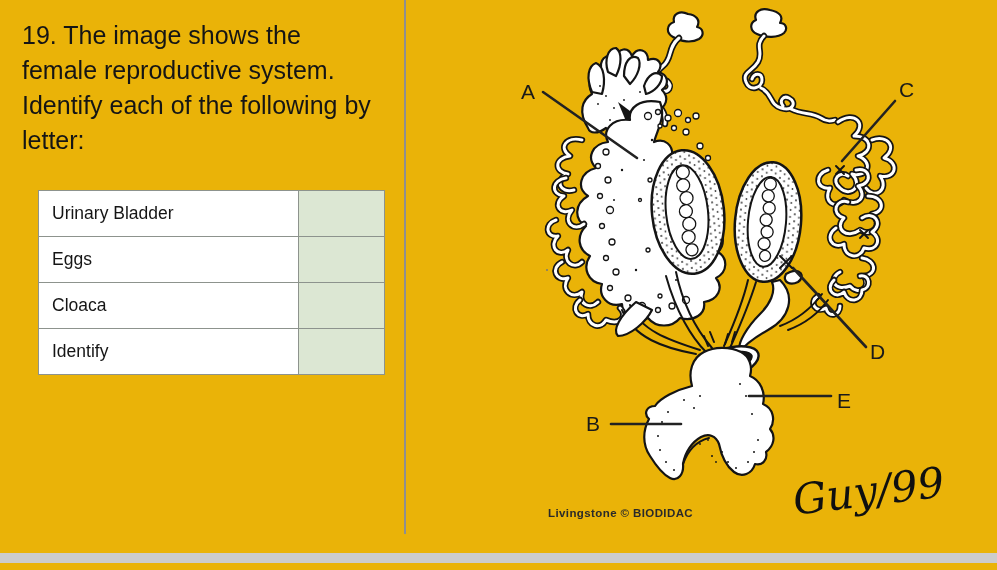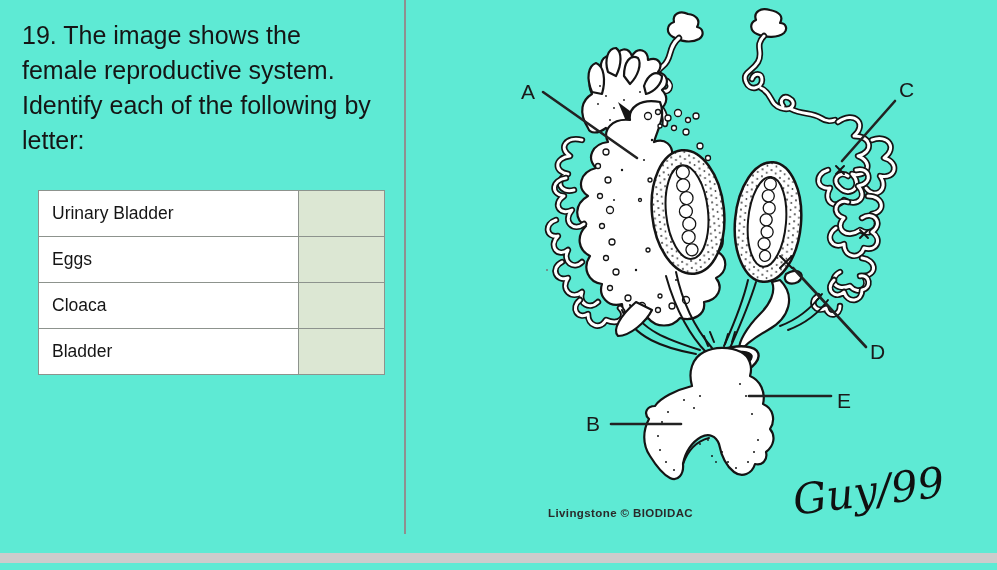--- a/index.html
+++ b/index.html
@@ -1,16 +1,16 @@
 <!DOCTYPE html>
 <html><head>
 <meta charset="utf-8">
 <style>
   html,body{margin:0;padding:0;background:#fff;font-family:"Liberation Sans",sans-serif;}
-  #page{position:relative;width:997px;height:570px;background:#5eead4;overflow:hidden;}
+  #page{position:relative;width:997px;height:570px;background:#eab308;overflow:hidden;}
 
   
   .question{position:absolute;left:22px;top:18px;width:356px;
     font-size:25px;line-height:35px;color:#151515;}
   .answer-table{position:absolute;left:38px;top:190px;width:330px;
     border-collapse:collapse;table-layout:fixed;}
   .answer-table td{border:1px solid #8d938d;height:43px;font-size:17.5px;color:#151515;}
   .answer-table{border:1px solid #7f857f;}
   .answer-table td.lbl-cell{width:245px;background:#fff;padding-left:13px;}
   .answer-table td.ans-cell{width:83px;background:#dce7d3;}
@@ -48,21 +48,21 @@
       </tr>
       <tr>
         <td class="lbl-cell">Eggs</td>
         <td class="ans-cell"></td>
       </tr>
       <tr>
         <td class="lbl-cell">Cloaca</td>
         <td class="ans-cell"></td>
       </tr>
       <tr>
-        <td class="lbl-cell">Bladder</td>
+        <td class="lbl-cell">Identify</td>
         <td class="ans-cell"></td>
       </tr>
     </tbody>
   </table>
 
   <div class="divider"></div>
 
   <svg class="diagram" viewBox="405 0 592 570" xmlns="http://www.w3.org/2000/svg">
     <defs>
       <pattern id="kdots" width="9" height="7" patternUnits="userSpaceOnUse">

